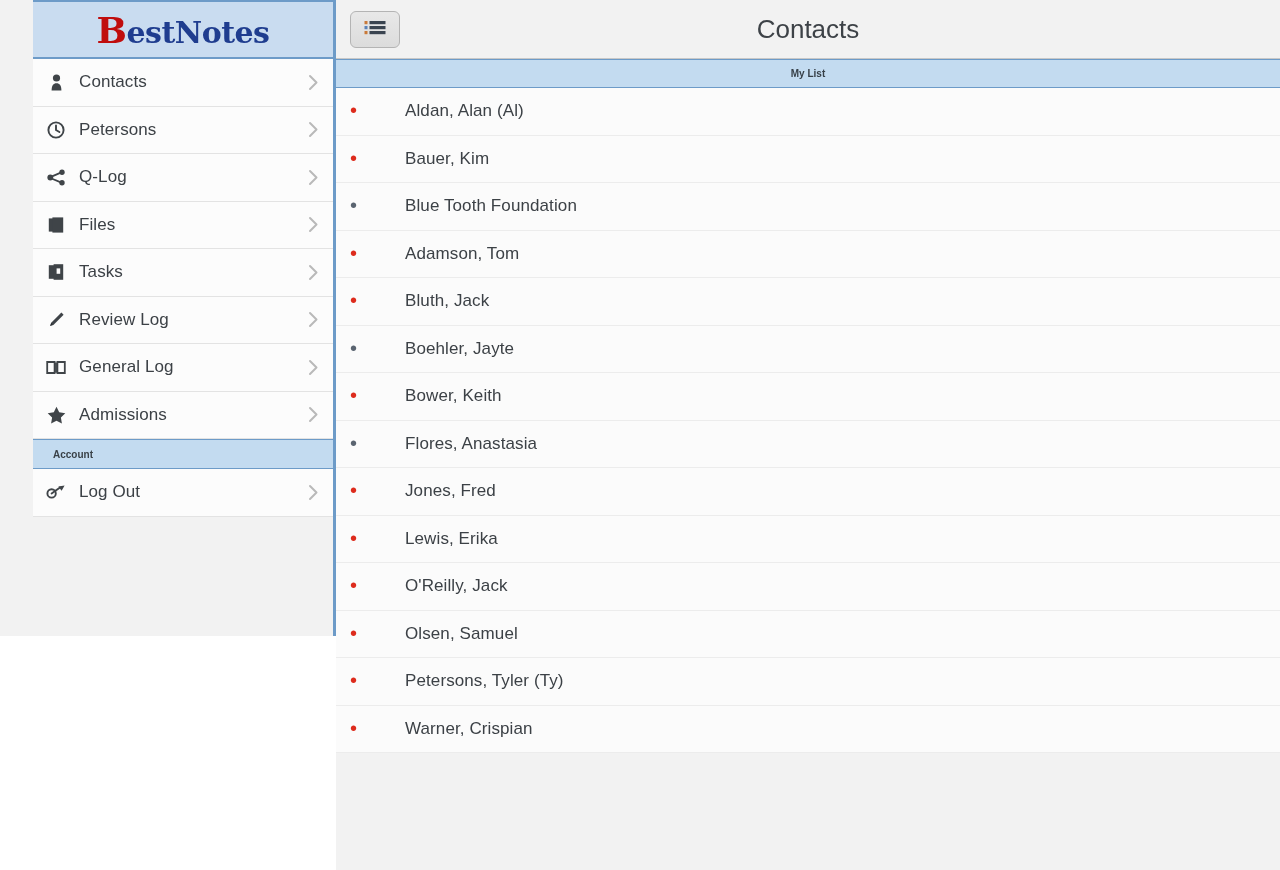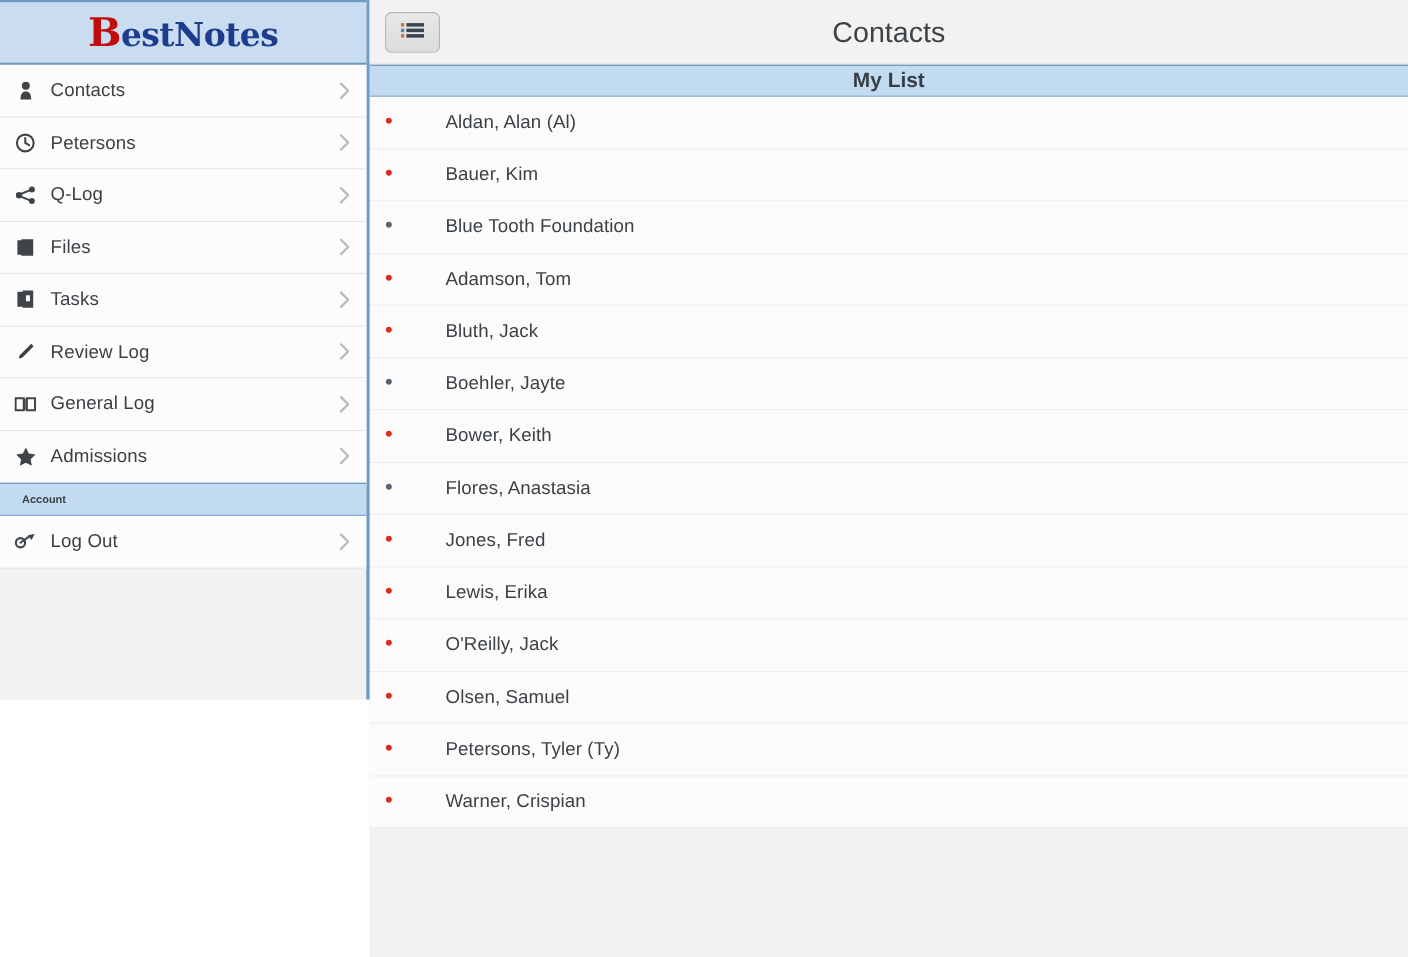--- a/index.html
+++ b/index.html
@@ -18,20 +18,21 @@
   }
 
   
   .sidebar {
     width: 336px;
     height: 636px;
     background: #f2f2f2;
     border-right: 3px solid #6d9bc8;
     position: relative;
     flex: 0 0 336px;
+    padding-left: 33px;
   }
   .logo-header {
     height: 59px;
     background: #c9dcf0;
     border-top: 2px solid #6d9bc8;
     border-bottom: 2px solid #6d9bc8;
     display: flex;
     align-items: center;
     justify-content: center;
   }
@@ -140,21 +141,21 @@
     font-weight: normal;
   }
   .list-title {
     height: 29px;
     background: #c3dbf0;
     border-top: 1px solid #6d9bc8;
     border-bottom: 1px solid #6d9bc8;
     display: flex;
     align-items: center;
     justify-content: center;
-    font-size: 19px;
+    font-size: 10px;
     font-weight: bold;
     color: #363f47;
     flex: 0 0 29px;
   }
   .contact-list {
     flex: 1;
     background: #f2f2f2;
     overflow: hidden;
   }
   .contact-row {

